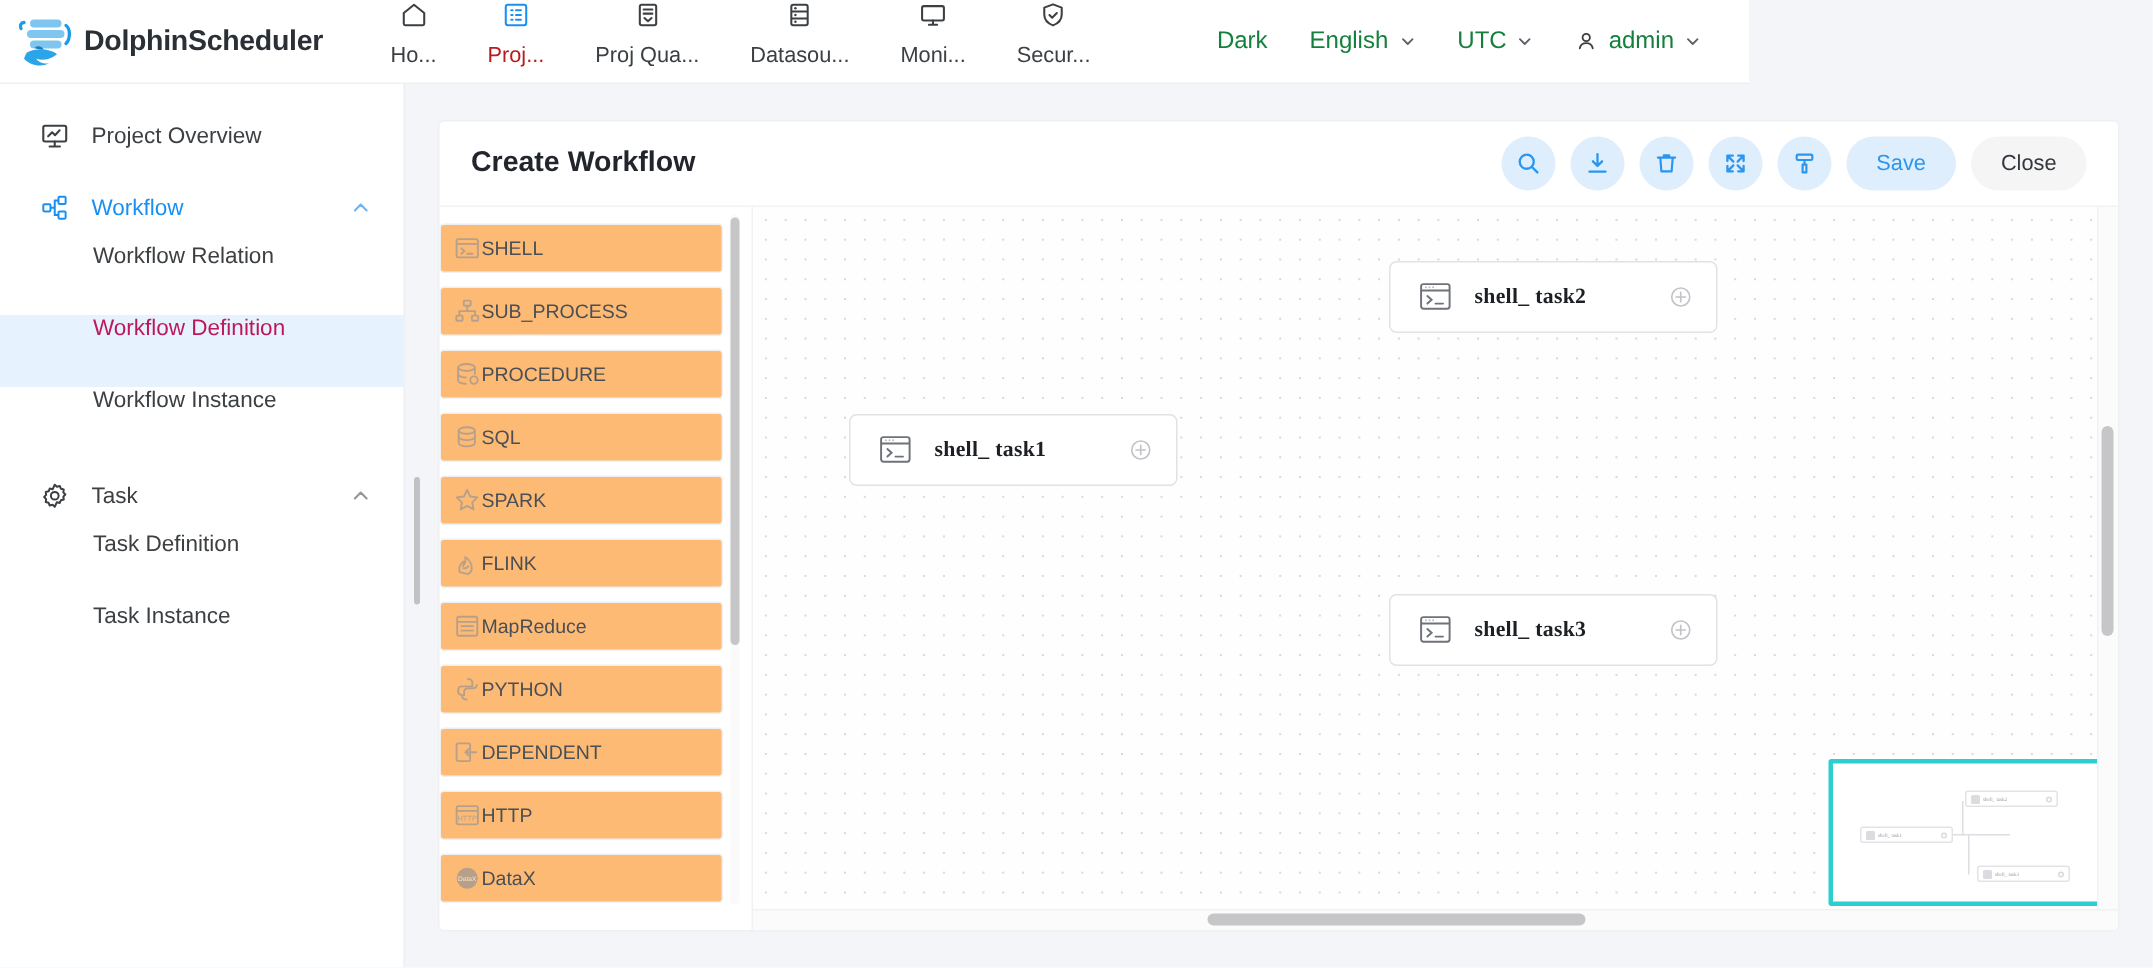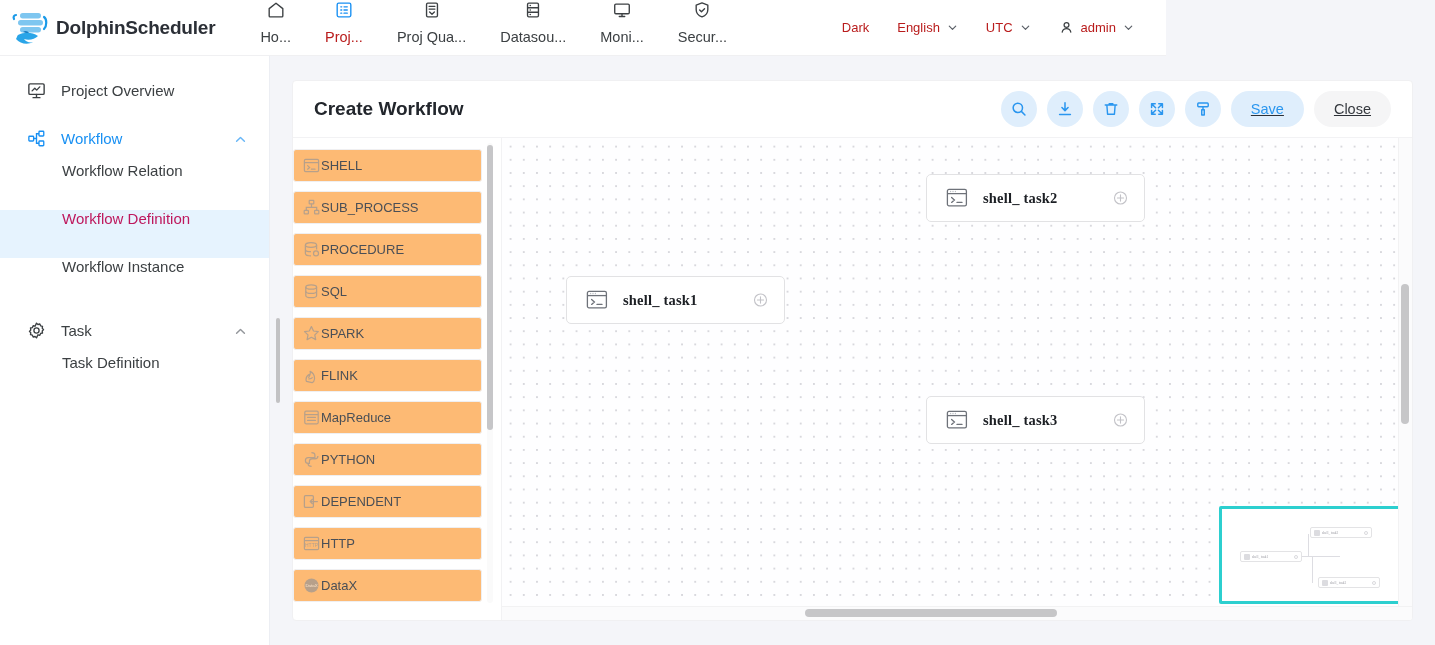--- a/index.html
+++ b/index.html
@@ -31,21 +31,21 @@
     font-size: 14.5px; color: #3c4043; cursor: pointer;
     white-space: nowrap;
     flex-direction: column;
   }
   .nav-item.active { color: #b91c1c; }
   .nav-item .ic { width: 20px; height: 20px; display: block; flex: 0 0 20px; }
 
   .nav-right { margin-left: auto; display: flex; align-items: center; }
   .nav-right .r-item {
     display: flex; align-items: center; gap: 7px;
-    padding: 0 14px; font-size: 13px; color: #b91c1c; cursor: pointer;
+    padding: 0 14px; font-size: 16px; color: #15803d; cursor: pointer;
     white-space: nowrap;
     justify-content: center;
   }
   .caret { display: inline-block; width: 11px; height: 11px; }
   .caret svg { display: block; }
 
   
   .body-wrap { display: flex; height: 589px; width: 1435px; }
 
   
@@ -85,21 +85,21 @@
     display: flex; flex-direction: column;
     overflow: hidden;
   }
   .card-head {
     height: 57px; flex: 0 0 57px;
     display: flex; align-items: center;
     padding: 0 21px 0 21px;
     border-bottom: 1px solid #f2f2f4;
   }
   .card-title { font-size: 19px; font-weight: 700; color: #22262c; }
-  .head-actions { margin-left: auto; display: flex; align-items: flex-start; gap: 10px; text-decoration: underline; }
+  .head-actions { margin-left: auto; display: flex; align-items: flex-start; gap: 10px; }
   .ibtn {
     width: 36px; height: 36px; border-radius: 18px;
     background: #dfeefc; border: none; cursor: pointer;
     display: flex; align-items: center; justify-content: center;
     color: #2a96ef;
   }
   .ibtn svg { width: 18px; height: 18px; display: block; }
   .tbtn {
     height: 36px; min-width: 66px; padding: 0 20px;
     border-radius: 18px; border: none; cursor: pointer;
@@ -389,20 +389,23 @@
       <span>Task</span>
       <span class="chev">
         <svg viewBox="0 0 13 13" fill="none" stroke="#5a5f66" stroke-width="1.45" stroke-linecap="round" stroke-linejoin="round">
             <path d="M2.6 8.3 6.5 4.4l3.9 3.9"></path>
           </svg>
       </span>
     </div>
 
     <div class="side-sub">
       <span>Task Definition</span>
+    </div>
+    <div class="side-sub">
+      <span>Task Instance</span>
     </div>
 
     <div class="side-scroll"></div>
   </div>
 
   <div class="main">
     <div class="card">
 
       <div class="card-head">
         <div class="card-title">Create Workflow</div>

